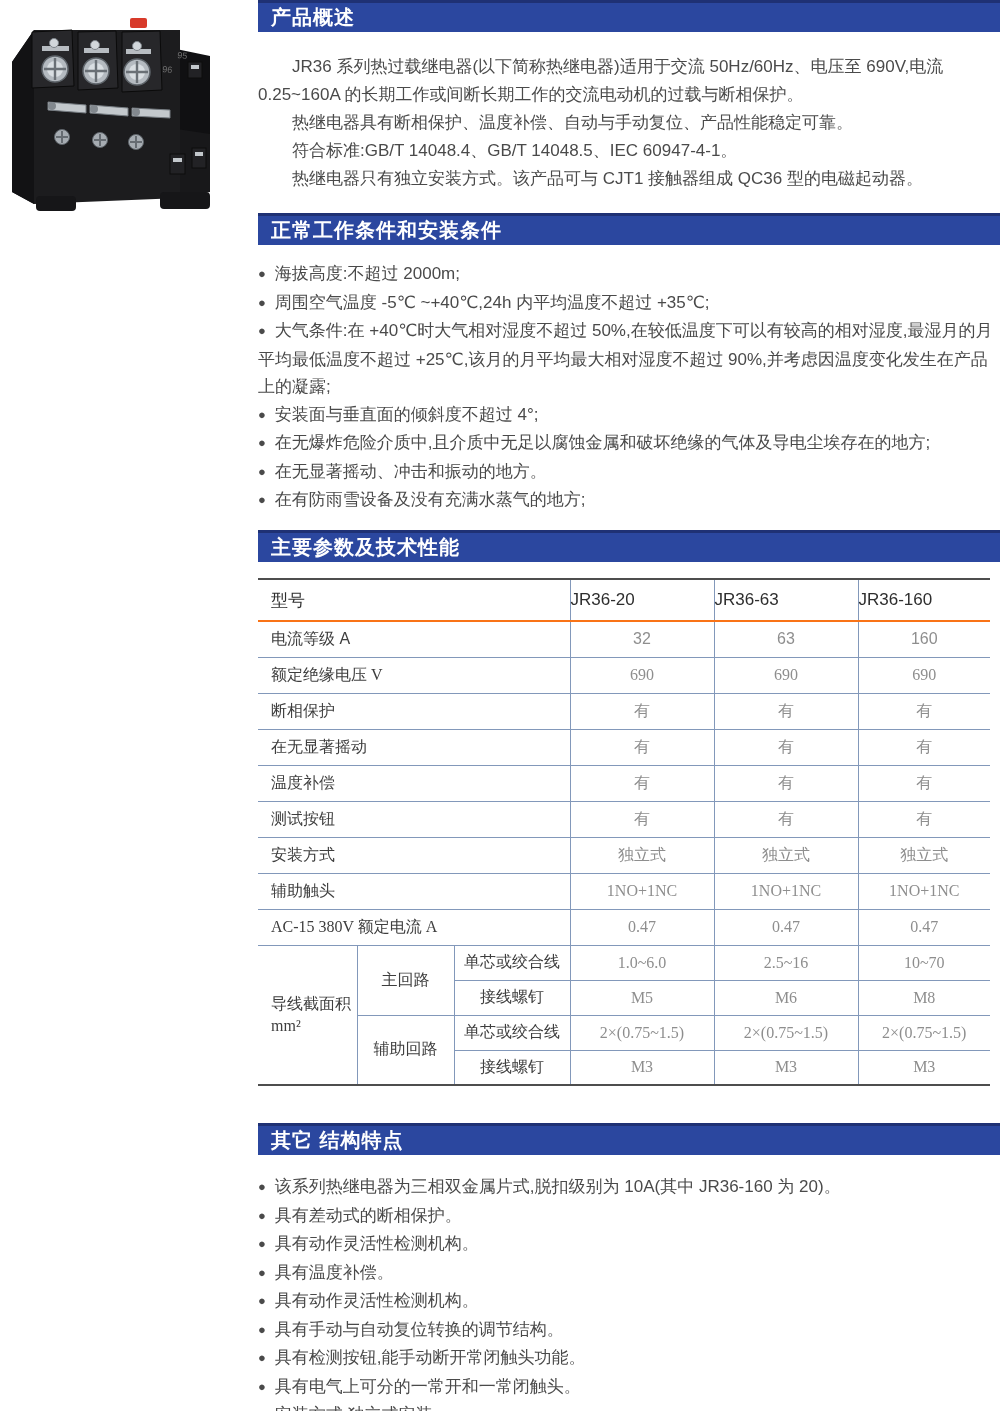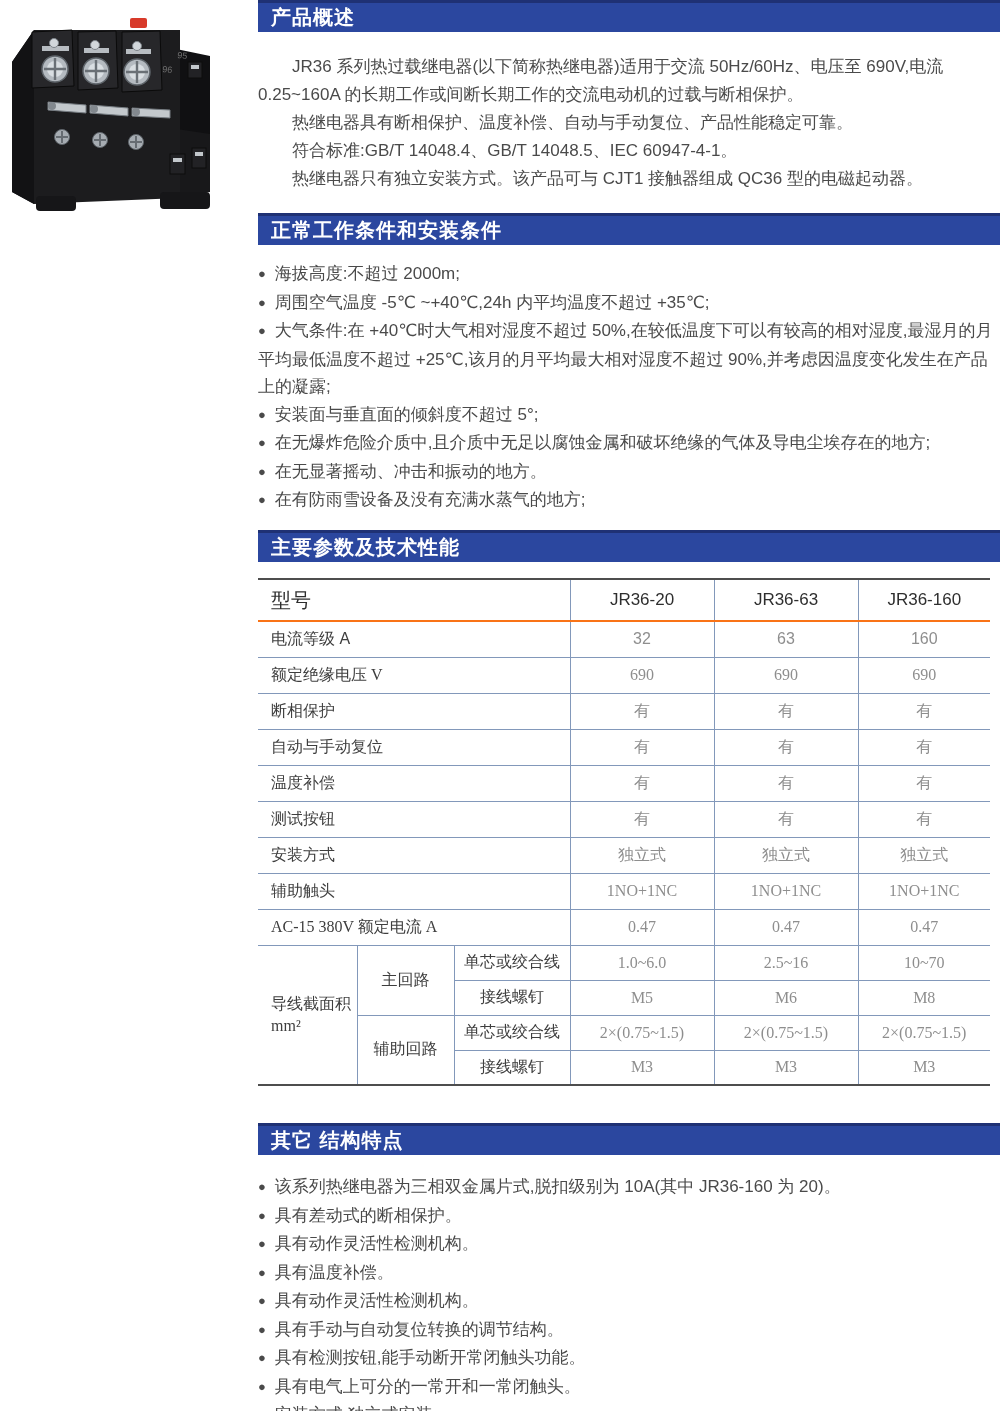--- a/index.html
+++ b/index.html
@@ -46,22 +46,22 @@
     font-size:16px;
   }
   .ptable td { height:36px; vertical-align:middle; }
   .ptable tr.r-head td { height:42px; }
   .ptable tr.r-wire td { height:35px; }
   .ptable td.bt  { border-top:1px solid #8298ba;font-family:Liberation Serif, serif; }
   .ptable td.bt2 { border-top:2px solid #f97316; }
   .ptable td.vl  { border-left:1px solid #8298ba; }
   .lbl { text-align:left; padding-left:13px; color:#3e3e3e; }
   .val { text-align:center; color:#8e8e8e; }
-  .head-lbl { color:#2e2e2e; font-size:20px; }
-  .head-val { color:#2e2e2e; font-size:17px; text-align:center; }
+  .head-lbl { color:#2e2e2e; font-size:17px; }
+  .head-val { color:#2e2e2e; font-size:17px; text-align:left; }
   .sub-lbl { text-align:center; padding-left:0; }
   .wire-lbl span { display:block; line-height:22px; }
 </style>
 </head>
 <body>
 
 <div class="page">
 
   <div class="photo">
     <svg width="240" height="210" viewBox="0 0 240 210">
@@ -152,21 +152,21 @@
     <p>热继电器只有独立安装方式。该产品可与 CJT1 接触器组成 QC36 型的电磁起动器。</p>
   </div>
 
   <div class="sec-h" style="top:213px">
     <span>正常工作条件和安装条件</span>
   </div>
   <div class="blist conditions-list">
     <div class="li"><span class="bullet">●</span><span>海拔高度:不超过 2000m;</span></div>
     <div class="li"><span class="bullet">●</span><span>周围空气温度 -5℃ ~+40℃,24h 内平均温度不超过 +35℃;</span></div>
     <div class="li"><span class="bullet">●</span><span>大气条件:在 +40℃时大气相对湿度不超过 50%,在较低温度下可以有较高的相对湿度,最湿月的月平均最低温度不超过 +25℃,该月的月平均最大相对湿度不超过 90%,并考虑因温度变化发生在产品上的凝露;</span></div>
-    <div class="li"><span class="bullet">●</span><span>安装面与垂直面的倾斜度不超过 5°;</span></div>
+    <div class="li"><span class="bullet">●</span><span>安装面与垂直面的倾斜度不超过 4°;</span></div>
     <div class="li"><span class="bullet">●</span><span>在无爆炸危险介质中,且介质中无足以腐蚀金属和破坏绝缘的气体及导电尘埃存在的地方;</span></div>
     <div class="li"><span class="bullet">●</span><span>在无显著摇动、冲击和振动的地方。</span></div>
     <div class="li"><span class="bullet">●</span><span>在有防雨雪设备及没有充满水蒸气的地方;</span></div>
   </div>
 
   <div class="sec-h" style="top:530px">
     <span>主要参数及技术性能</span>
   </div>
 
   <table class="ptable">
@@ -197,21 +197,21 @@
       <td class="val vl bt">690</td>
       <td class="val vl bt">690</td>
     </tr>
     <tr>
       <td colspan="3" class="lbl bt">断相保护</td>
       <td class="val vl bt">有</td>
       <td class="val vl bt">有</td>
       <td class="val vl bt">有</td>
     </tr>
     <tr>
-      <td colspan="3" class="lbl bt">自动与手动复位</td>
+      <td colspan="3" class="lbl bt">在无显著摇动</td>
       <td class="val vl bt">有</td>
       <td class="val vl bt">有</td>
       <td class="val vl bt">有</td>
     </tr>
     <tr>
       <td colspan="3" class="lbl bt">温度补偿</td>
       <td class="val vl bt">有</td>
       <td class="val vl bt">有</td>
       <td class="val vl bt">有</td>
     </tr>

